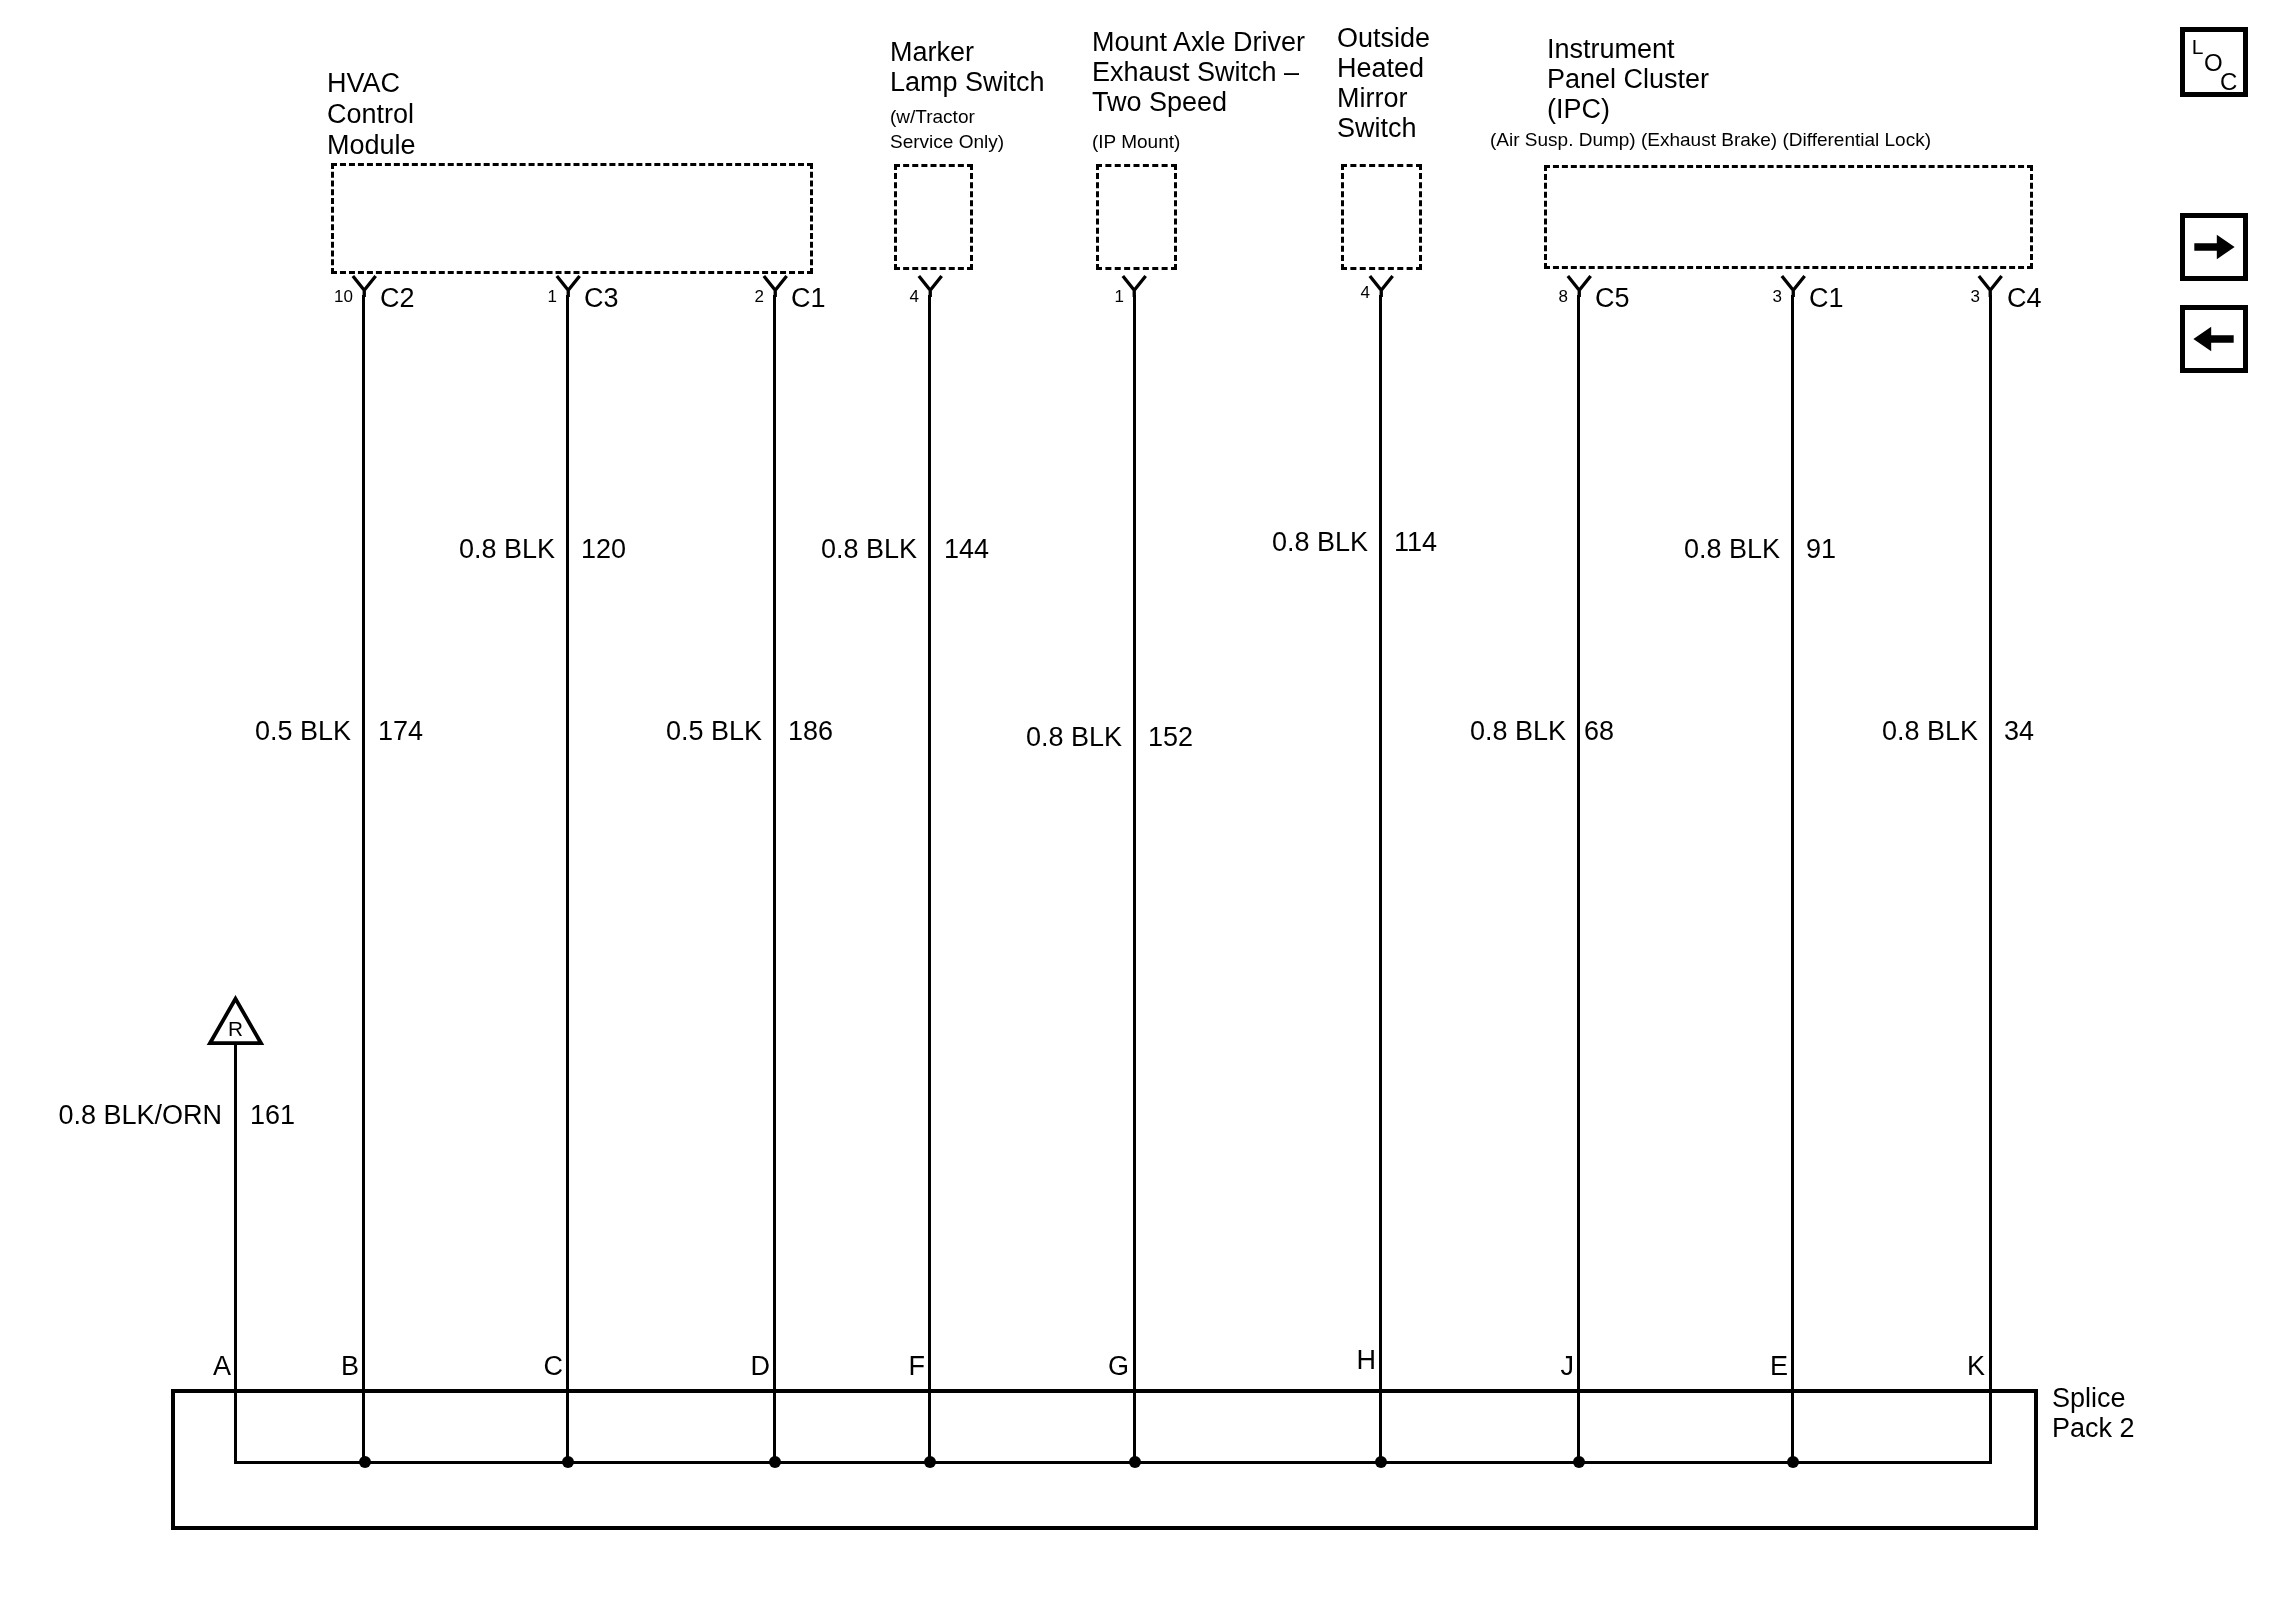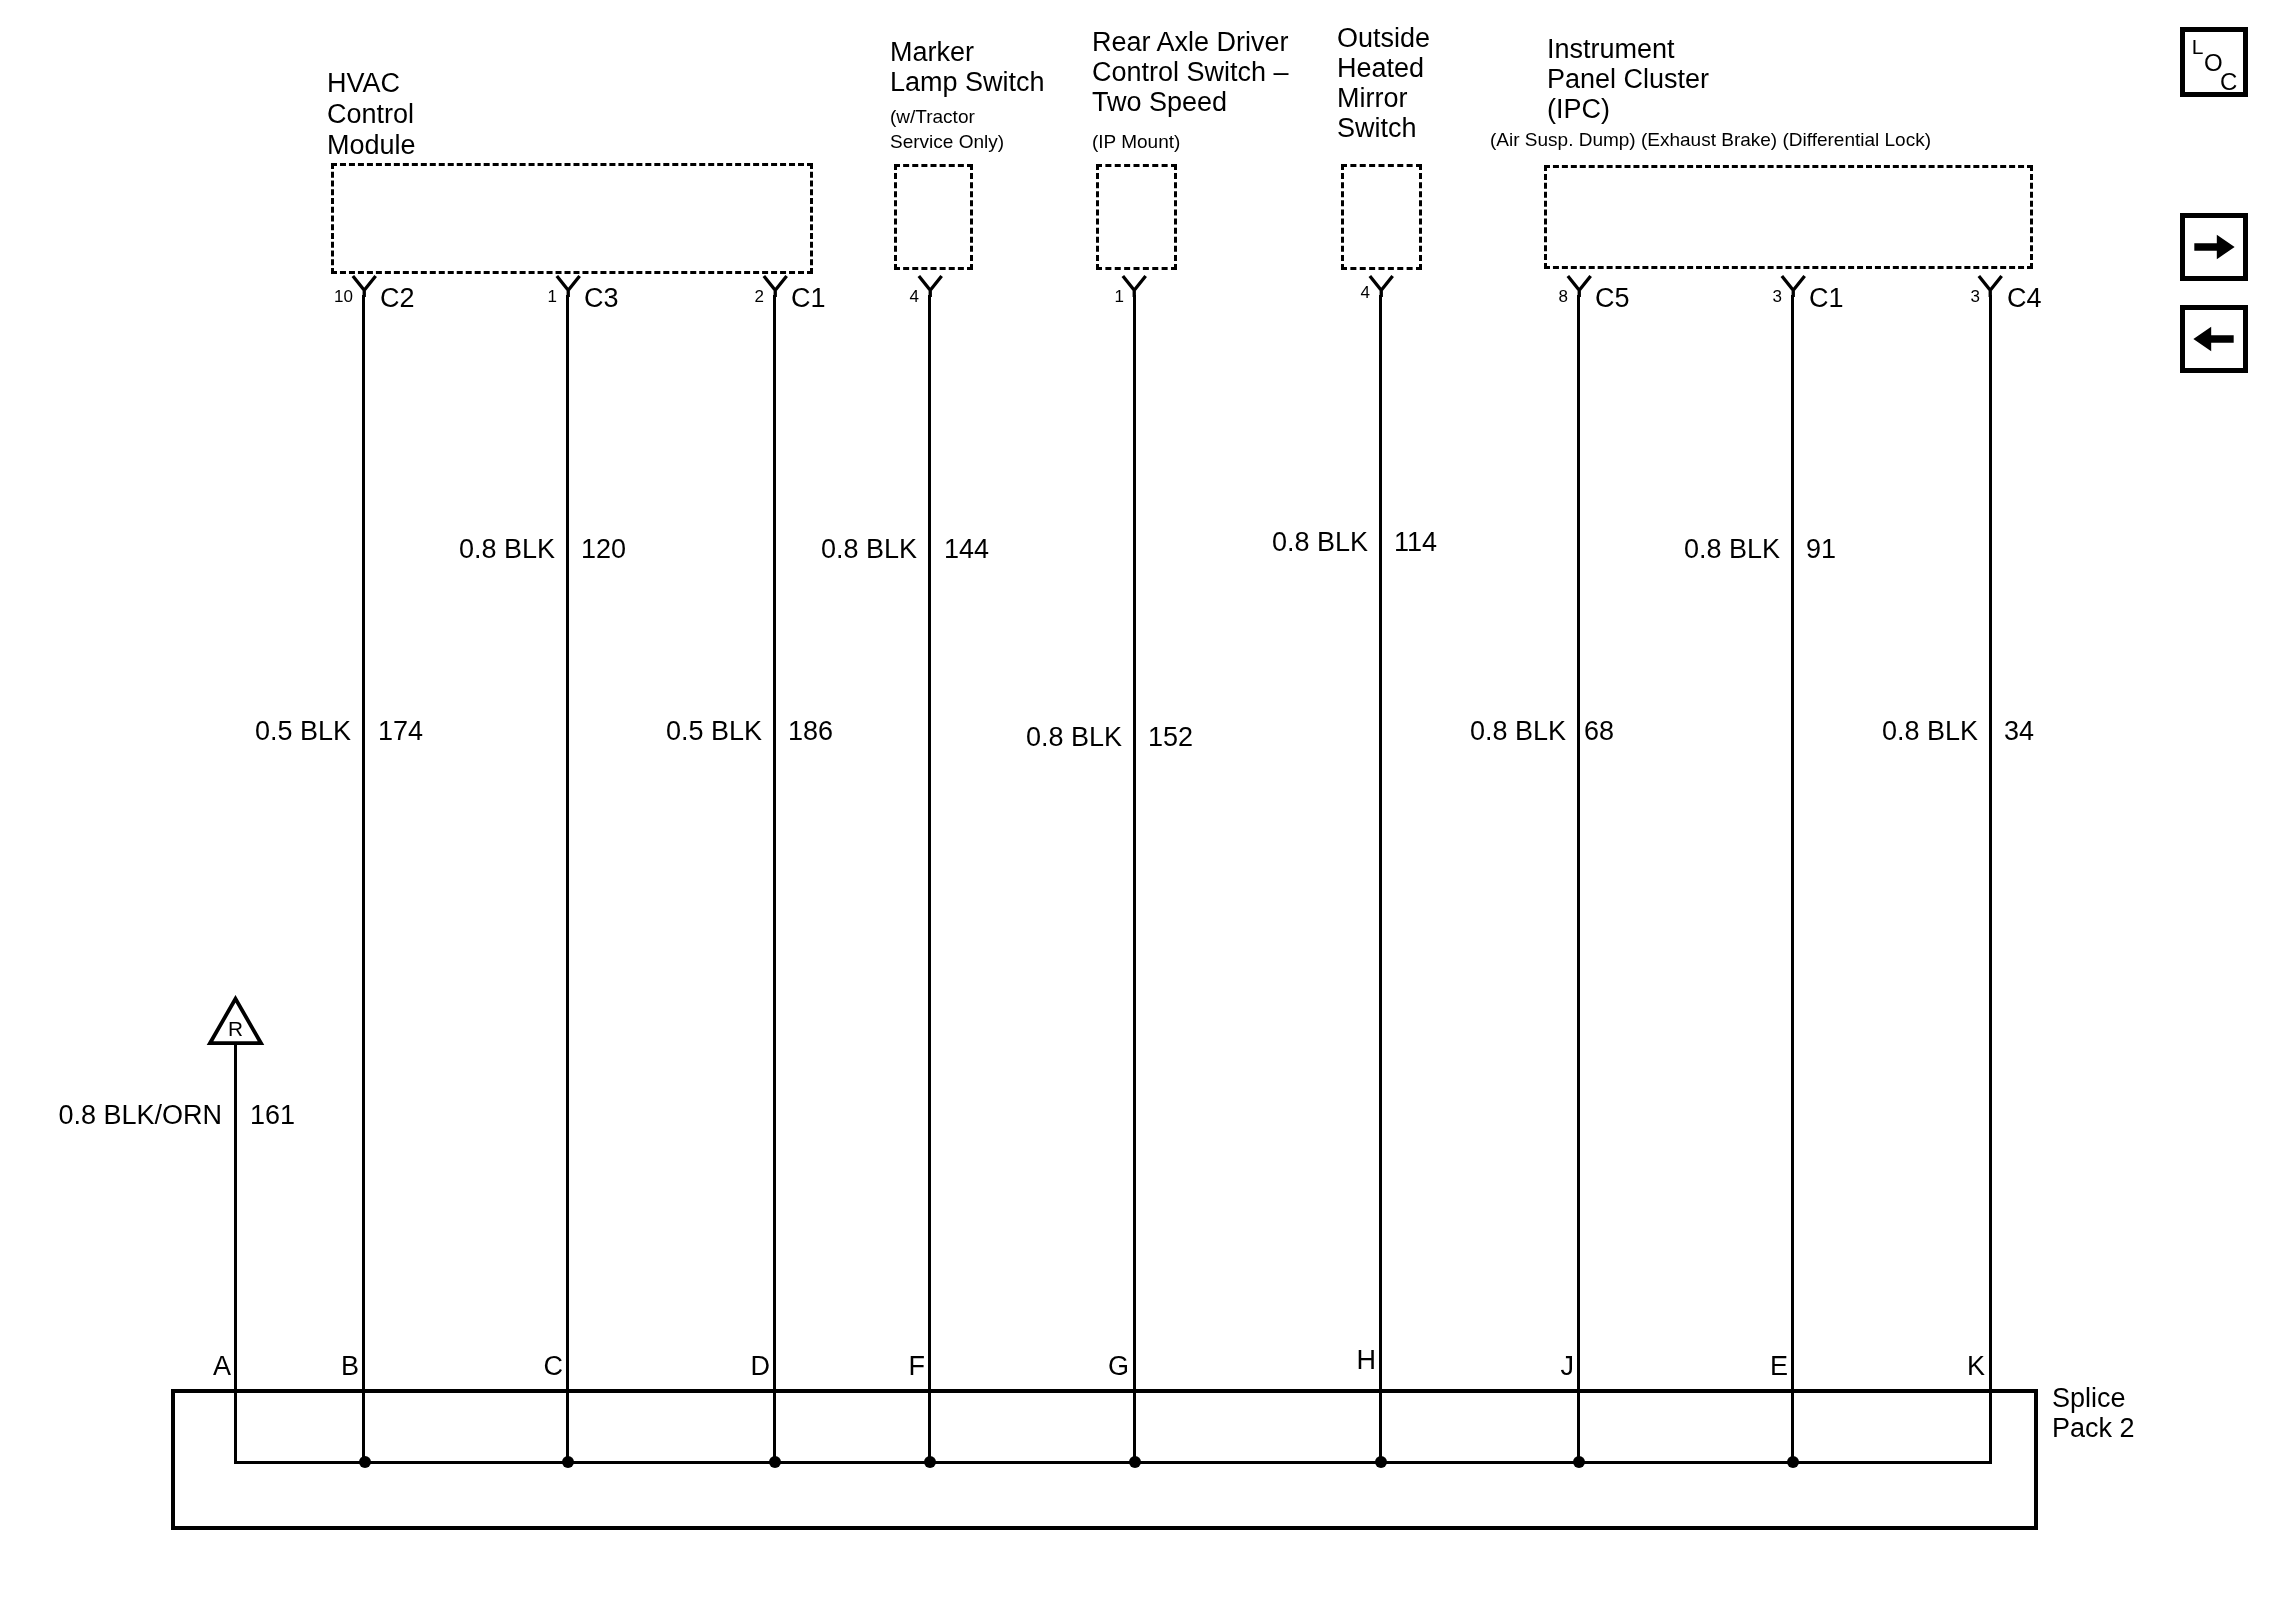--- a/index.html
+++ b/index.html
@@ -58,22 +58,22 @@
   <div class="module-label" style="left:890px; top:38px; line-height:29.5px;">
     <div>Marker</div>
     <div>Lamp Switch</div>
   </div>
   <div class="module-sub" style="left:890px; top:104px;">
     <div>(w/Tractor</div>
     <div>Service Only)</div>
   </div>
 
   <div class="module-label" style="left:1092px; top:27px; line-height:30px;">
-    <div>Rear Axle Driver</div>
-    <div>Control Switch –</div>
+    <div>Mount Axle Driver</div>
+    <div>Exhaust Switch –</div>
     <div>Two Speed</div>
   </div>
   <div class="module-sub" style="left:1092px; top:129px;">
     <div>(IP Mount)</div>
   </div>
 
   <div class="module-label" style="left:1337px; top:23px; line-height:30px;">
     <div>Outside</div>
     <div>Heated</div>
     <div>Mirror</div>

